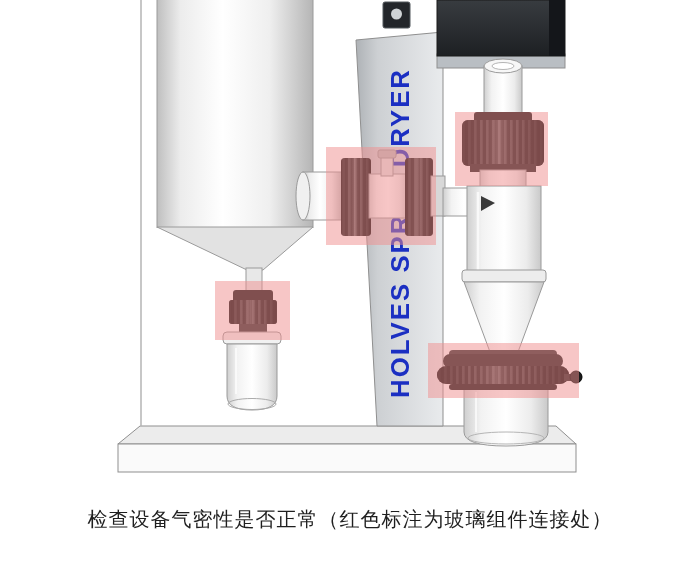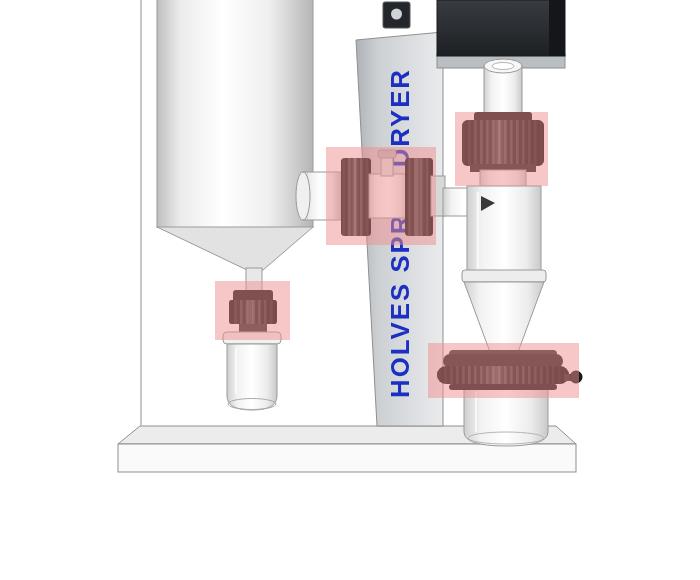--- a/index.html
+++ b/index.html
@@ -173,14 +173,15 @@
     </g>
 
     <g>
       <rect x="326" y="147" width="110" height="98" fill-opacity="0.5" fill="#ef8d8d"></rect>
       <rect x="455" y="112" width="93" height="74" fill-opacity="0.5" fill="#ef8d8d"></rect>
       <rect x="215" y="281" width="75" height="59" fill-opacity="0.5" fill="#ef8d8d"></rect>
       <rect x="428" y="343" width="151" height="55" fill-opacity="0.5" fill="#ef8d8d"></rect>
     </g>
   </svg>
 
+  <div class="caption">检查设备气密性是否正常（红色标注为玻璃组件连接处）</div>
 
 </div>
 
 </body></html>

